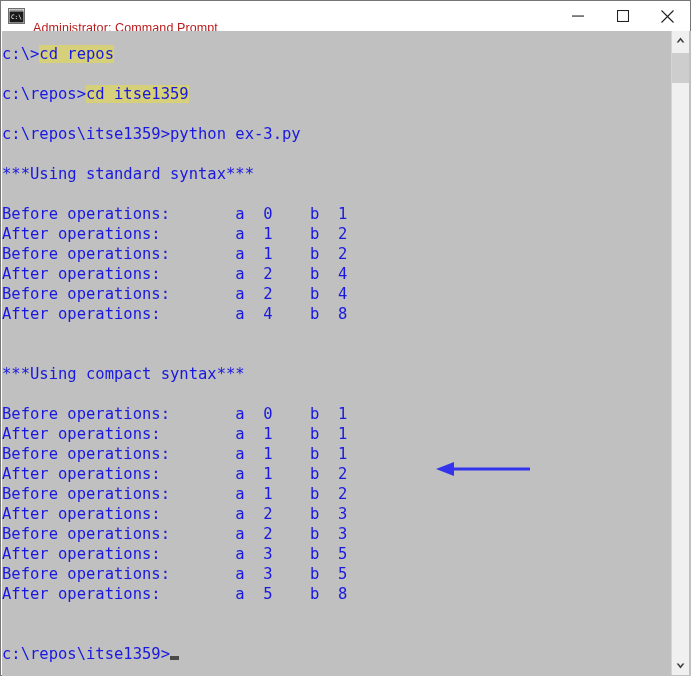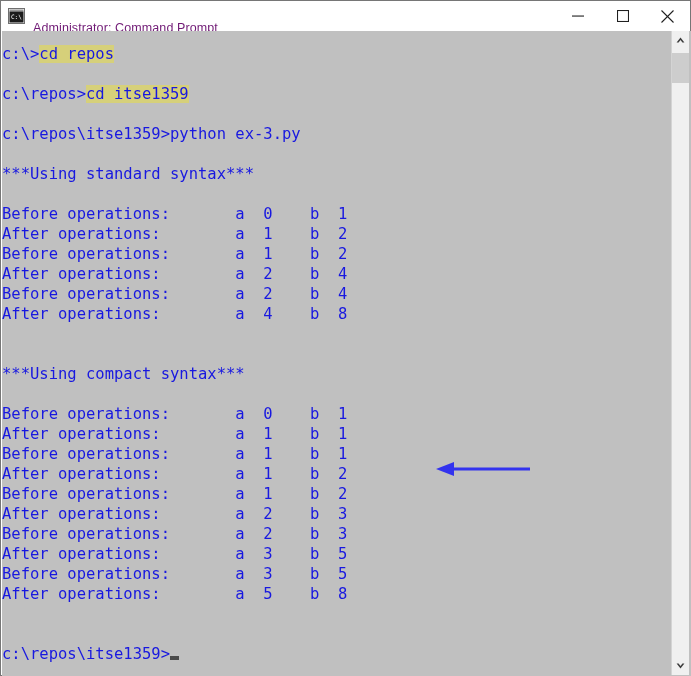--- a/index.html
+++ b/index.html
@@ -38,21 +38,21 @@
   #app-icon {
     width: 17px;
     height: 16px;
     margin-left: 7px;
     margin-right: 8px;
     flex: 0 0 auto;
     position: relative;
   }
   #title-text {
     font-size: 12.5px;
-    color: #701a75;
+    color: #b91c1c;
     letter-spacing: 0.1px;
     white-space: nowrap;
     flex: 1 1 auto;
     margin-top: 24px;
   }
   .wbtn {
     width: 45px;
     height: 30px;
     display: flex;
     align-items: center;

